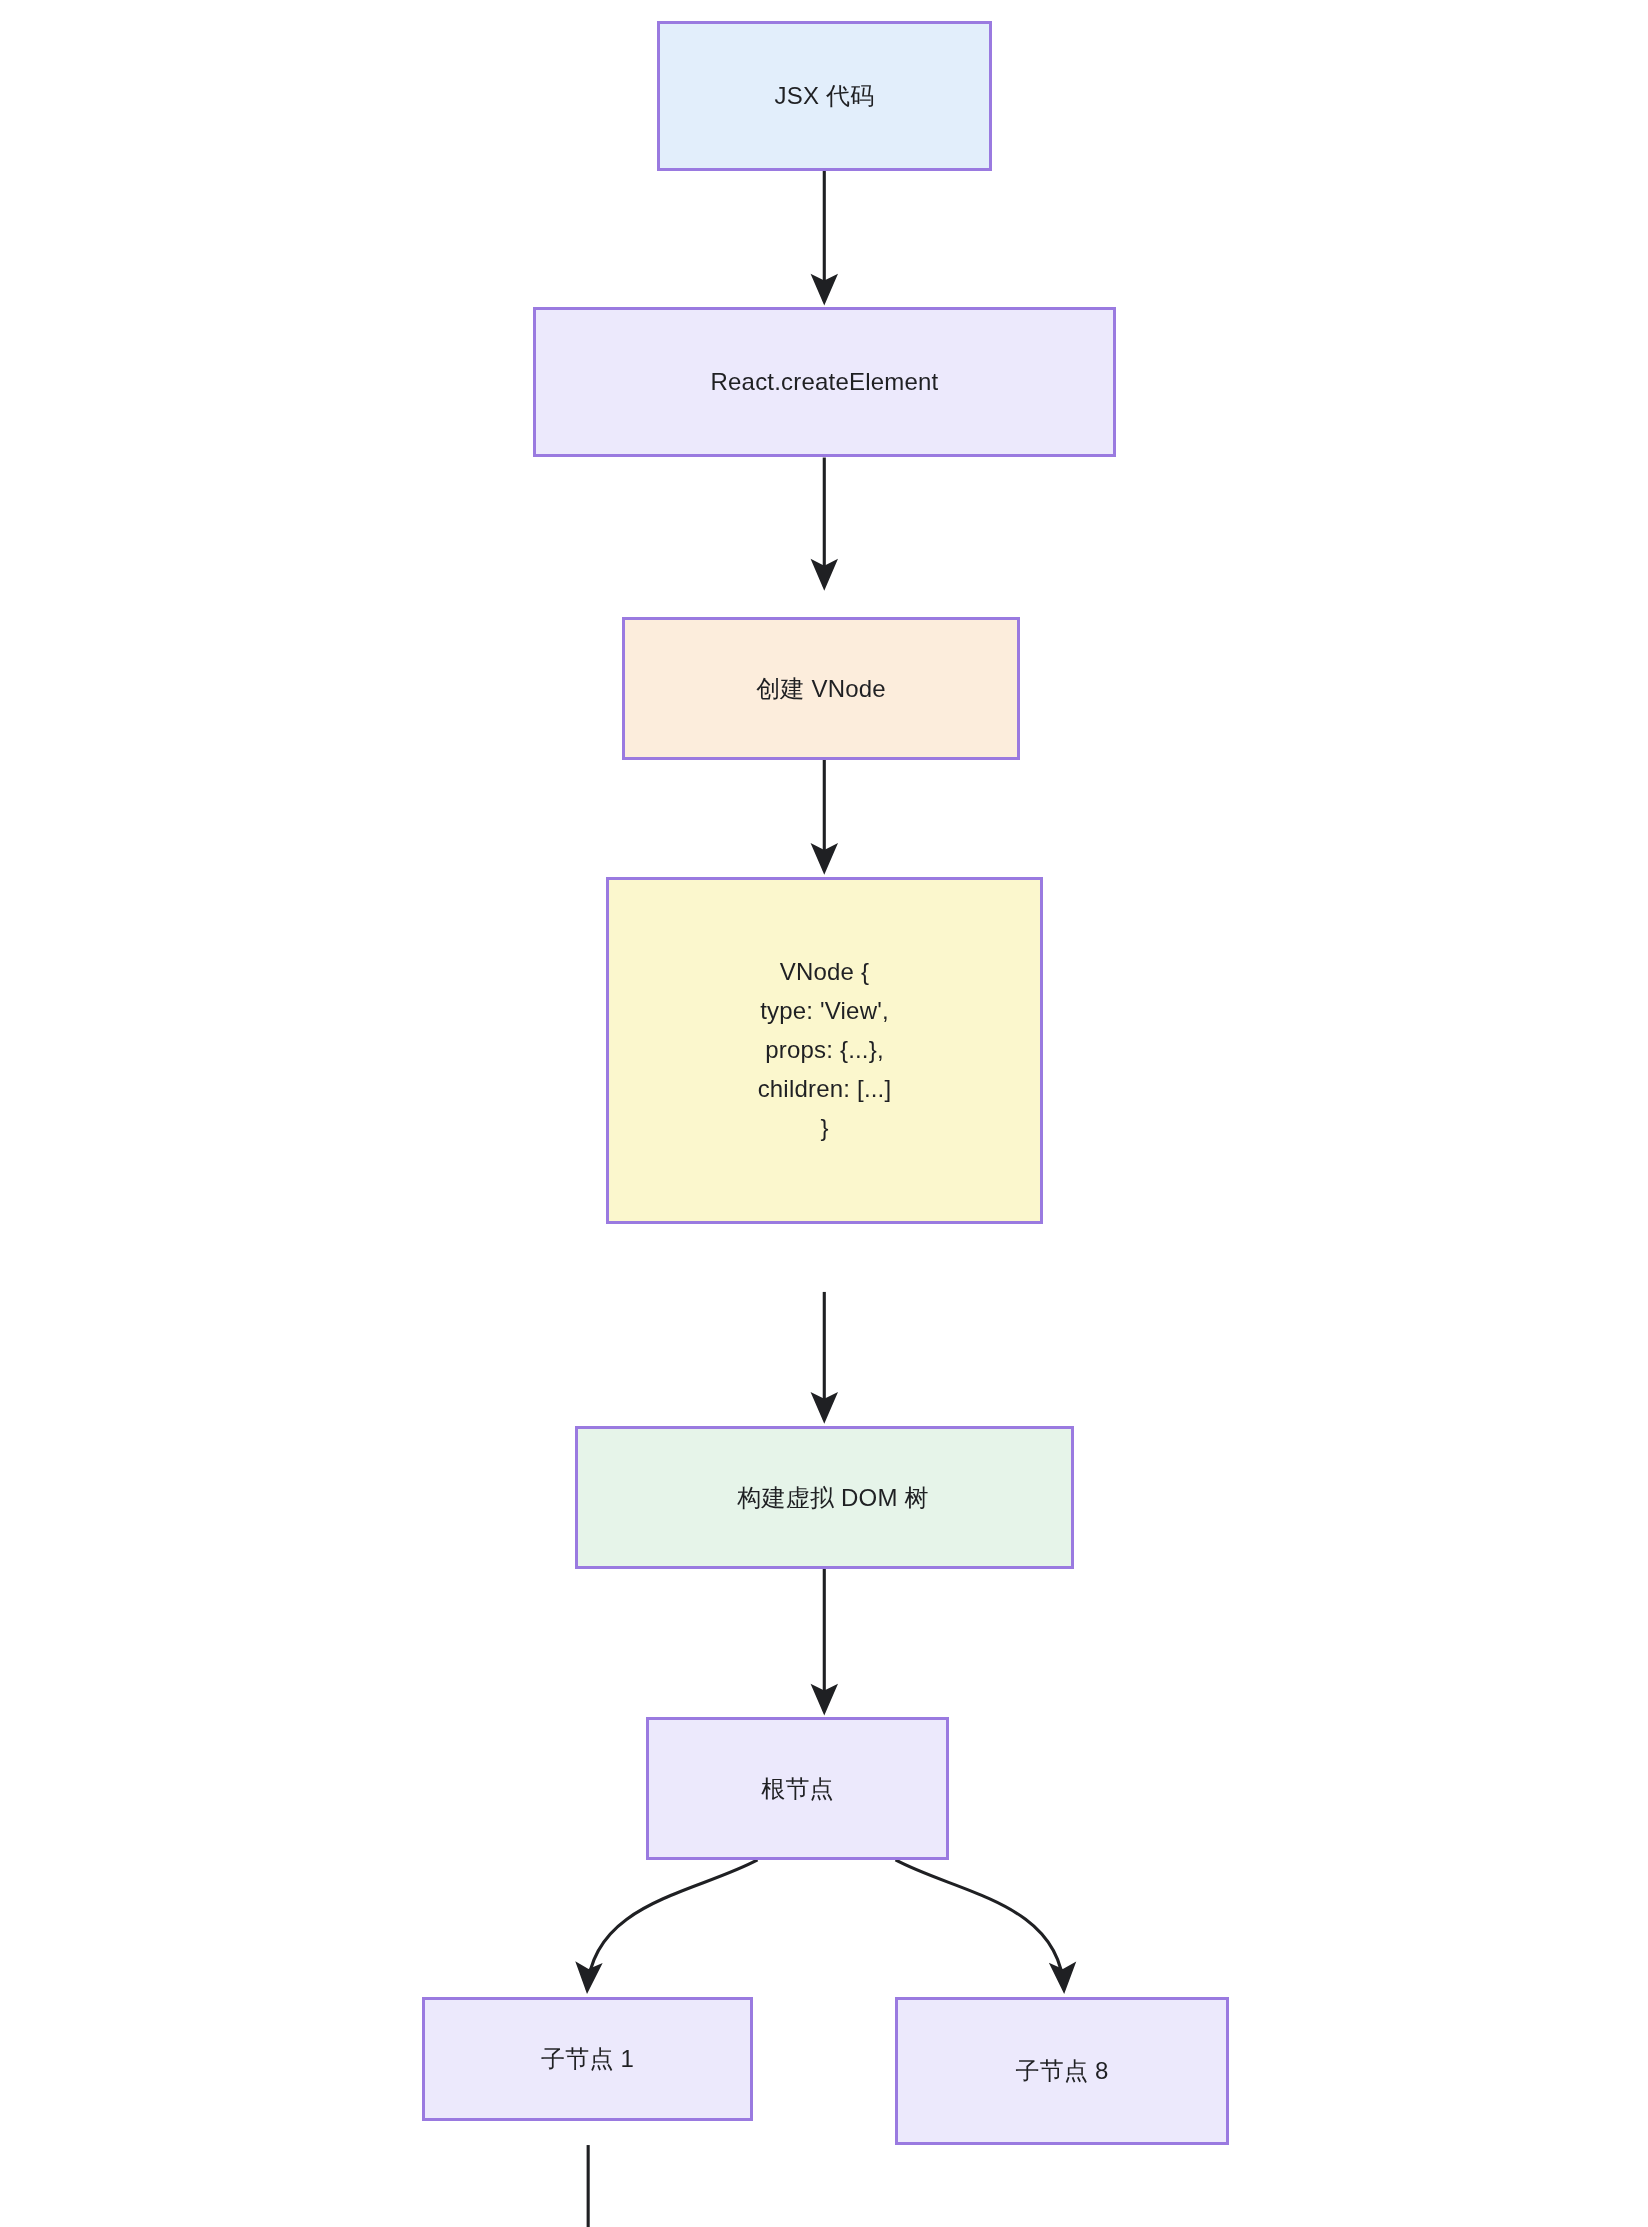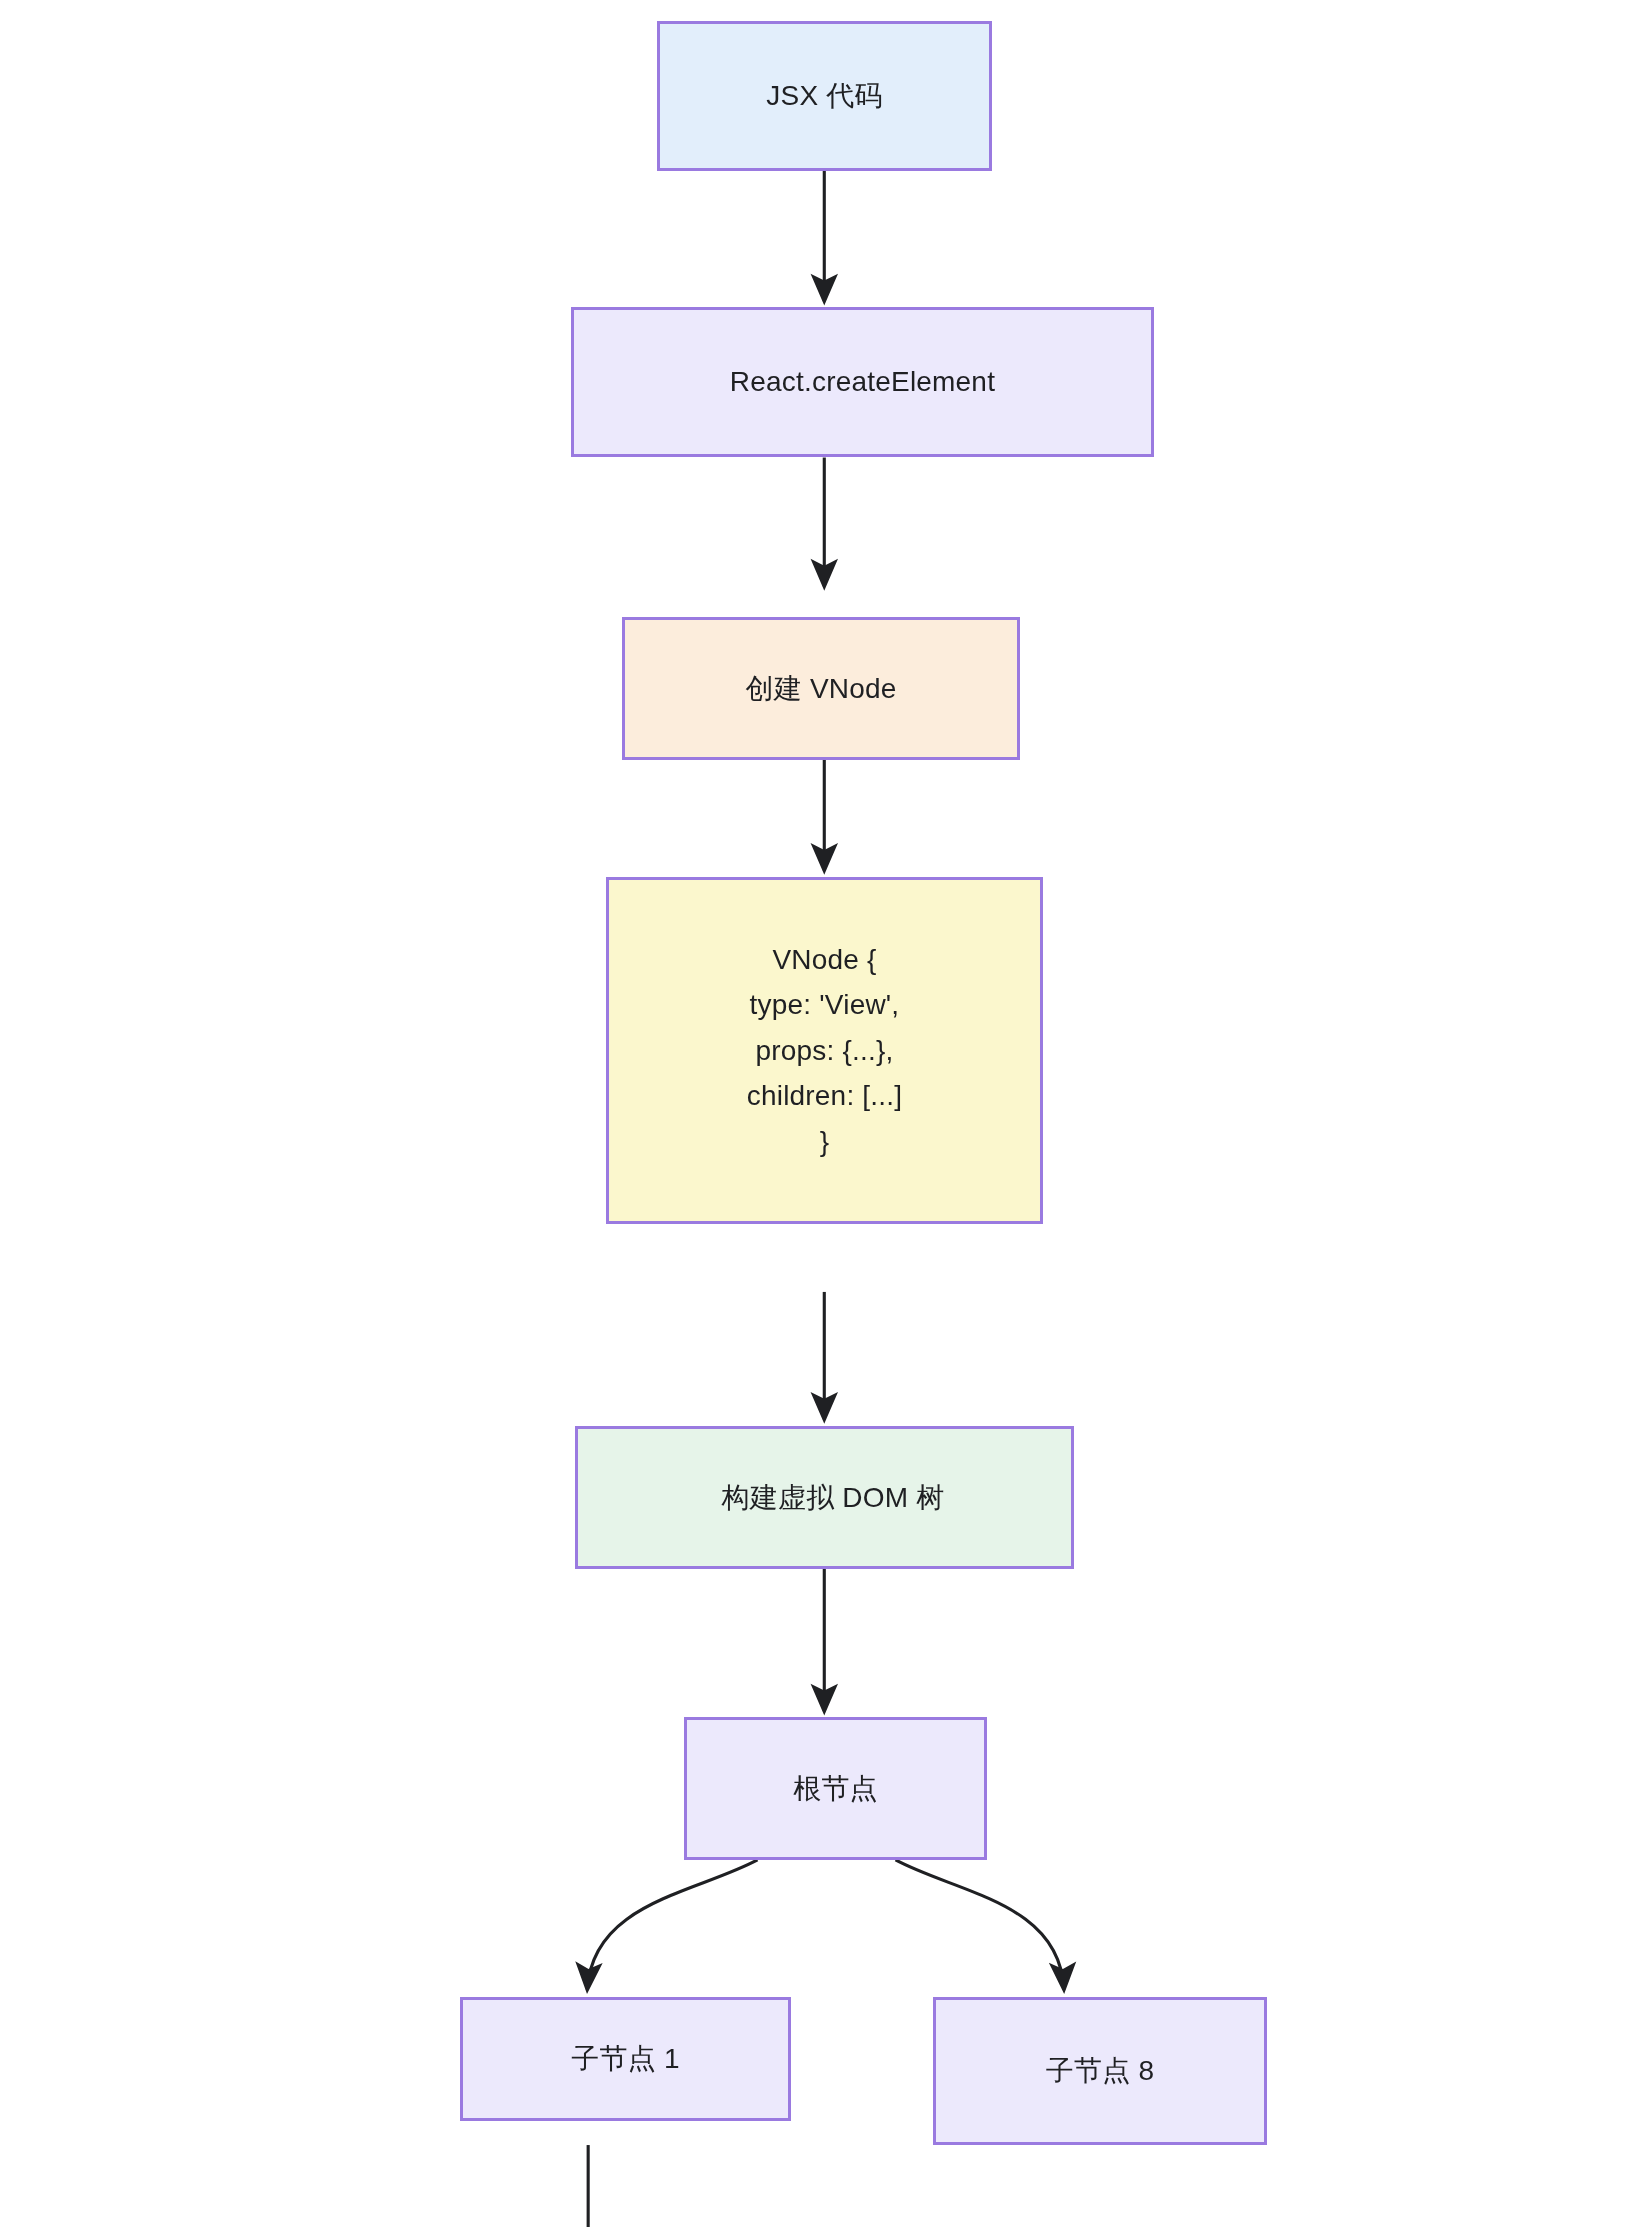--- a/index.html
+++ b/index.html
@@ -33,36 +33,36 @@
 
   .node {
     position: absolute;
     box-sizing: border-box;
     border: 3.1px solid #9a7ae0;
     display: flex;
     align-items: center;
     justify-content: center;
     text-align: center;
     color: #1f2023;
-    font-size: 28px;
+    font-size: 24px;
     line-height: 1.48;
     letter-spacing: 0.2px;
     font-weight: 400;
     white-space: pre-line;
   }
 
   .node-label {
     display: block;
     white-space: pre-line;
     text-align: center;
   }
 
   
   .fill-blue   { background: #e2eefb; }
-  .fill-violet { background: #ece9fc; margin-left: 38px; }
+  .fill-violet { background: #ece9fc; }
   .fill-peach  { background: #fceddc; }
   .fill-yellow { background: #fbf7cd; }
   .fill-mint   { background: #e6f4e9; }
 
   
   #node-jsx          { left: 657px; top: 20.5px;   width: 335px;  height: 150px; }
   #node-createelement{ left: 533px; top: 307px;  width: 583px; height: 150px; }
   #node-createvnode  { left: 622px; top: 593px; width: 398px;  height: 143px; margin-top: 24px; }
   #node-vnodeobject  { left: 606px; top: 877px; width: 437px;  height: 347px; }
   #node-vdomtree     { left: 575px; top: 1426px; width: 499px; height: 143px; padding-left: 17px; }

